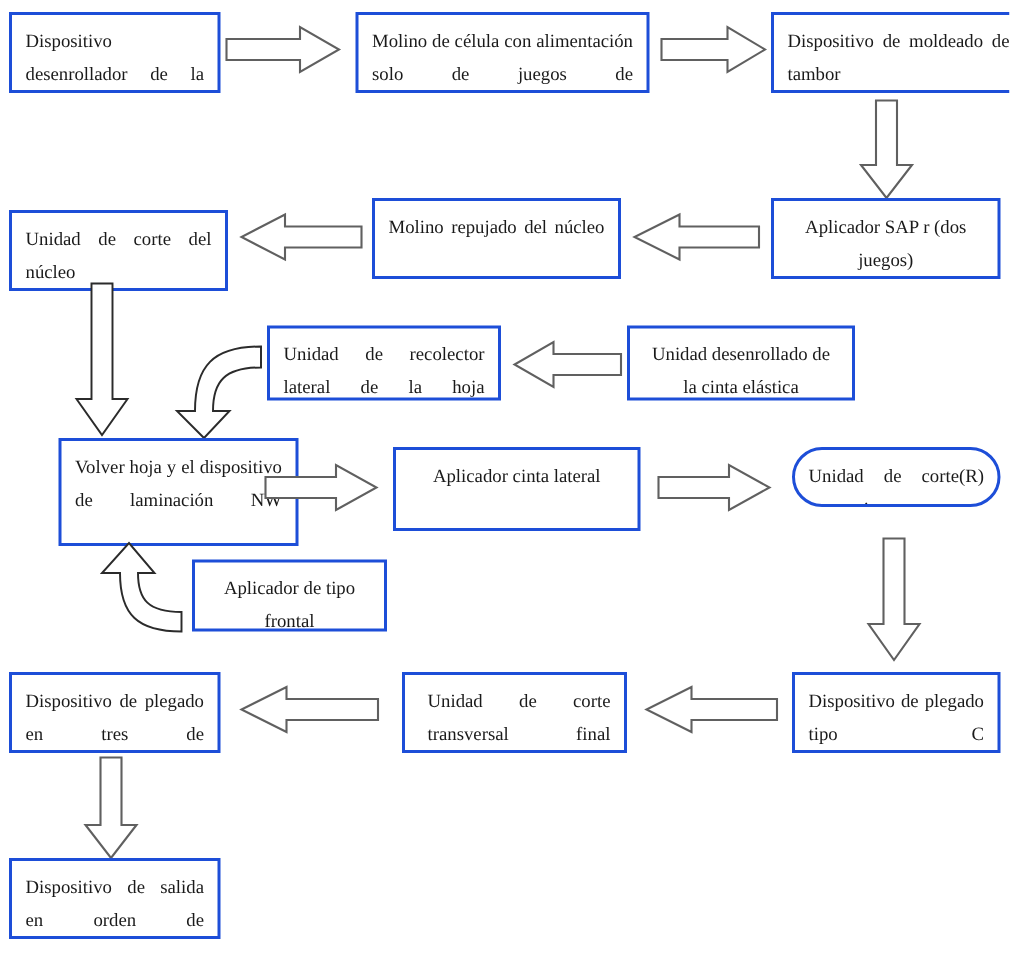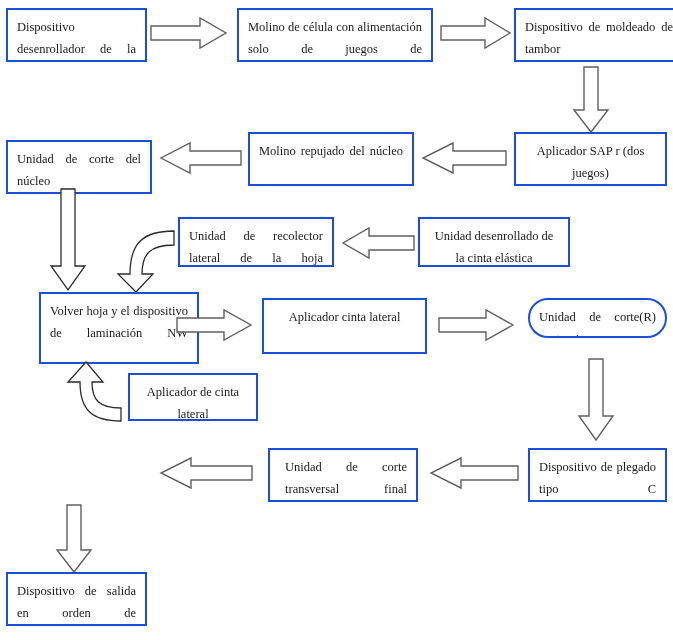--- a/index.html
+++ b/index.html
@@ -171,29 +171,32 @@
     <span class="txt">Unidad de corte(R) anatomico</span>
   </div>
 
   <div class="arrow" style="left:66px; top:360px;">
     <svg width="72" height="66" viewBox="0 0 72 66" aria-hidden="true">
       <path class="a-stroke-dark" d="M55,61 C26,61 14,50 14,22 L2,22 L20,2 L37,22 L26,22 C26,40 33,48 55,48 Z"></path>
     </svg>
   </div>
 
   <div class="node center" style="left:128px; top:373px; width:130px; height:48px;">
-    <span class="txt">Aplicador de cinta lateral</span>
+    <span class="txt">Aplicador de tipo frontal</span>
   </div>
 
   <div class="arrow" style="left:578px; top:358px;">
     <svg width="40" height="84" viewBox="0 0 40 84" aria-hidden="true">
       <path class="a-stroke" d="M11,1 L25,1 L25,58 L35,58 L18,82 L1,58 L11,58 Z"></path>
     </svg>
   </div>
 
+  <div class="node justify" style="left:6px; top:448px; width:141px; height:54px;">
+    <span class="txt">Dispositivo de plegado en tres de</span>
+  </div>
 
   <div class="arrow" style="left:158px; top:456px;">
     <svg width="96" height="34" viewBox="0 0 96 34" aria-hidden="true">
       <path class="a-stroke" d="M94,10 L33,10 L33,2 L3,17 L33,32 L33,24 L94,24 Z"></path>
     </svg>
   </div>
 
   <div class="node justify" style="left:268px; top:448px; width:150px; height:54px;padding-left:15px;">
     <span class="txt">Unidad de corte transversal final</span>
   </div>

